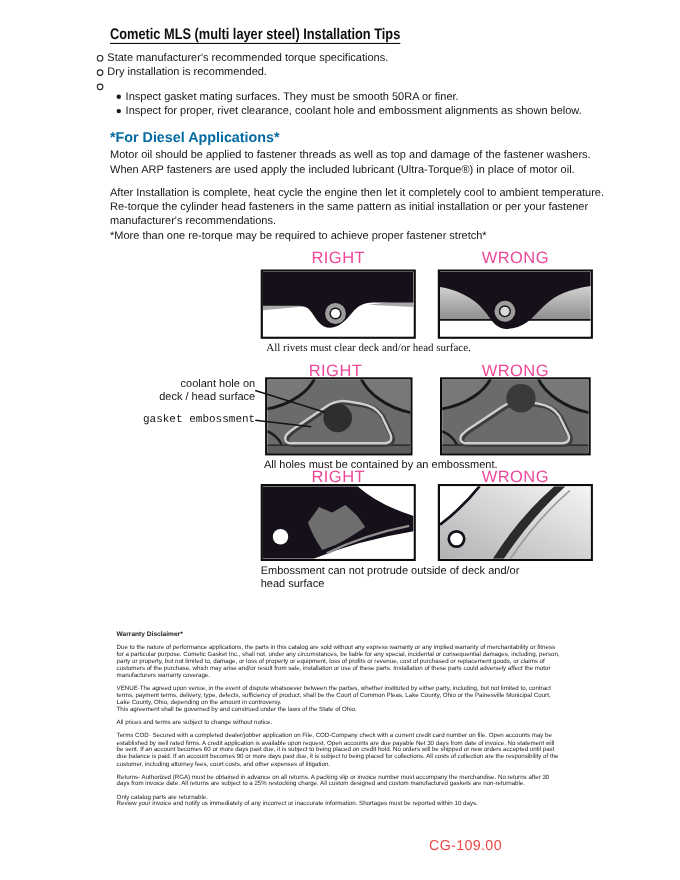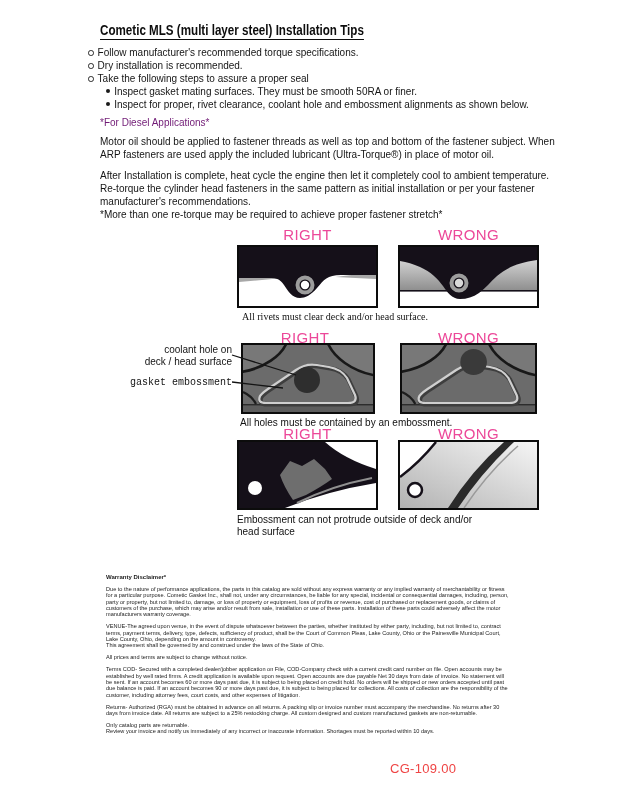--- a/index.html
+++ b/index.html
@@ -8,21 +8,21 @@
   .abs{position:absolute;}
 
   .title{left:100px;top:22px;font-size:14px;font-weight:bold;color:#0d0d0d;
          display:inline-block;transform:scaleX(.83);transform-origin:left top;
          border-bottom:1.6px solid #0d0d0d;padding-bottom:1px;white-space:nowrap;}
 
   .tiprow{display:flex;align-items:flex-start;font-size:10px;line-height:13px;color:#151515;white-space:nowrap;}
   .mark-o{flex:0 0 auto;width:3.6px;height:3.6px;border:1px solid #2a2a2a;border-radius:50%;margin:4px 4px 0 0;}
   .mark-d{flex:0 0 auto;width:4.2px;height:4.2px;background:#1a1a1a;border-radius:50%;margin:4px 4px 0 0;}
 
-  .h2{font-size:10px;font-weight:normal;color:#701a75;}
+  .h2{font-size:13px;font-weight:bold;color:#0369a1;}
   .para{font-size:10px;line-height:13px;color:#151515;width:462px;}
 
   .figlabel{font-size:15px;letter-spacing:.4px;color:#ec4899;text-align:center;width:141px;}
   .figbox{border:2px solid #0c0c0c;box-sizing:border-box;background:#fff;}
   .figbox svg{display:block;width:100%;height:100%;}
   .figcap{font-size:10px;color:#111;line-height:12px;}
 
   .sidelabel{font-size:10px;color:#141414;text-align:right;line-height:12px;white-space:pre-line;}
 
   .disc{left:106px;top:574px;width:405px;color:#1c1c1c;}
@@ -35,42 +35,41 @@
 </head>
 <body>
 
 <div class="page">
 
   <div class="abs title" style="left:100px;top:22px;">Cometic MLS (multi layer steel) Installation Tips</div>
 
   <div class="abs" style="left:88px;top:46px;">
     <div class="tiprow">
       <span class="mark-o"></span>
-      <span>Follow manufacturer's recommended torque specifications.</span>
+      <span>State manufacturer's recommended torque specifications.</span>
     </div>
     <div class="tiprow">
       <span class="mark-o"></span>
       <span>Dry installation is recommended.</span>
     </div>
     <div class="tiprow">
       <span class="mark-o"></span>
-      <span>Take the following steps to assure a proper seal</span>
     </div>
     <div class="tiprow" style="margin-left:18px;">
       <span class="mark-d"></span>
       <span>Inspect gasket mating surfaces.  They must be smooth 50RA or finer.</span>
     </div>
     <div class="tiprow" style="margin-left:18px;">
       <span class="mark-d"></span>
       <span>Inspect for proper, rivet clearance, coolant hole and embossment alignments as shown below.</span>
     </div>
   </div>
 
   <div class="abs h2" style="left:100px;top:117px;">*For Diesel Applications*</div>
-  <div class="abs para" style="left:100px;top:135px;">Motor oil should be applied to fastener threads as well as top and bottom of the fastener subject. When ARP fasteners are used apply the included lubricant (Ultra-Torque®) in place of motor oil.</div>
+  <div class="abs para" style="left:100px;top:135px;">Motor oil should be applied to fastener threads as well as top and damage of the fastener washers. When ARP fasteners are used apply the included lubricant (Ultra-Torque®) in place of motor oil.</div>
   <div class="abs para" style="left:100px;top:169px;">After Installation is complete, heat cycle the engine then let it completely cool to ambient temperature. Re-torque the cylinder head fasteners in the same pattern as initial installation or per your fastener manufacturer's recommendations.</div>
   <div class="abs para" style="left:100px;top:208px;">*More than one re-torque may be required to achieve proper fastener stretch*</div>
 
   <div class="abs figlabel" style="left:237px;top:226px;">RIGHT</div>
   <div class="abs figlabel" style="left:398px;top:226px;">WRONG</div>
 
   <div class="abs figbox" style="left:237px;top:245px;width:141px;height:63px;">
     <svg viewBox="0 0 137 59" preserveAspectRatio="none">
       <rect width="137" height="59" fill="#ffffff"></rect>
       <path d="M0,27 L44,31 L0,35 Z" fill="#a8a8a8"></path>

